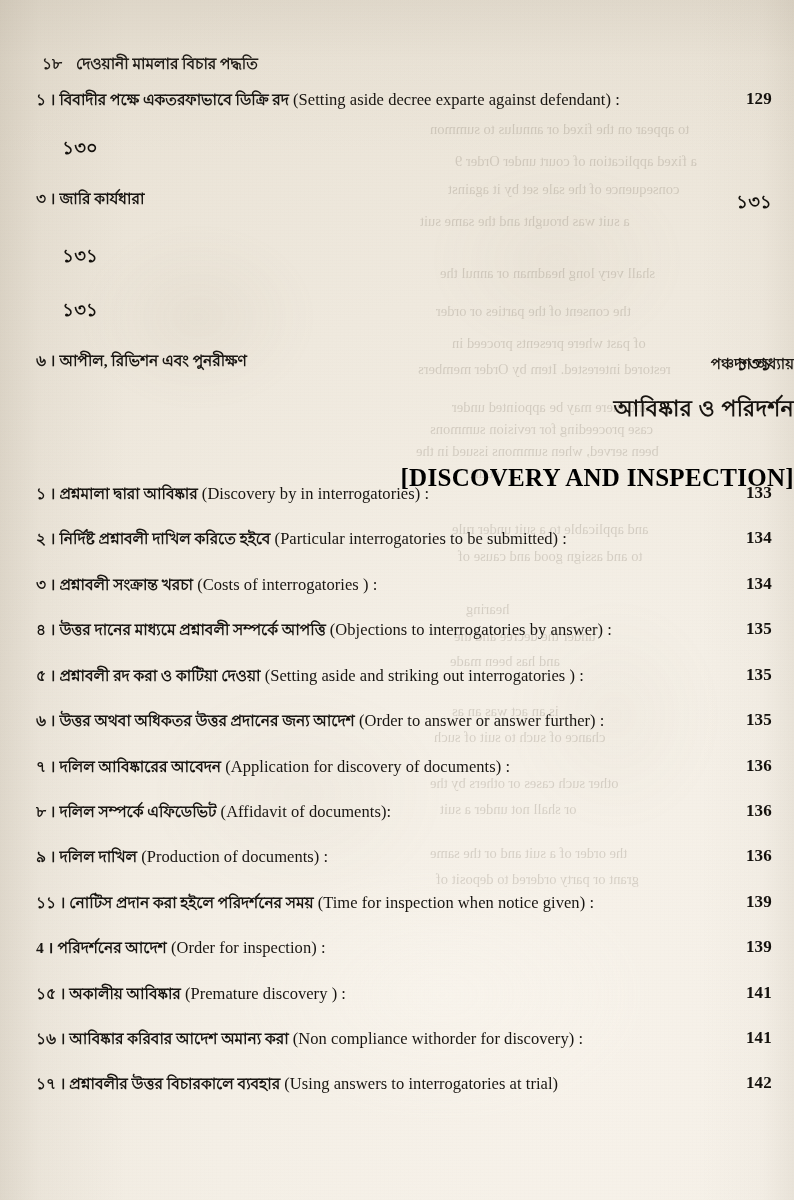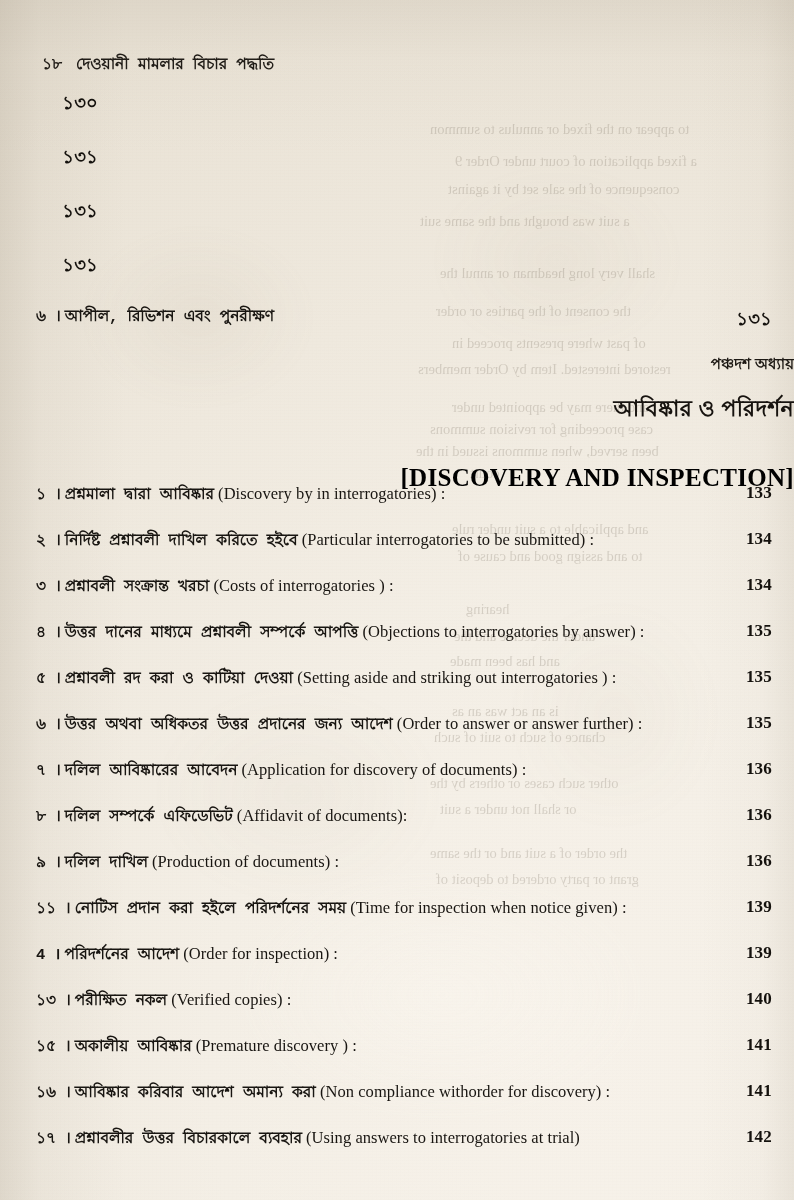--- a/index.html
+++ b/index.html
@@ -115,21 +115,21 @@
   .toc-row .pg {
     flex: 0 0 62px;
     text-align: right;
     font-size: 17px;
     font-weight: 700;
     color: #14110d;
     padding-top: 1px;
     letter-spacing: .2px;
   }
   .bn {
-    font-family: Liberation Mono, monospace;
+    font-family: Liberation Serif, serif;
     font-weight: 700;
     font-size: 15.5px;
     letter-spacing: -.1px;
   }
   .en {
     font-family: "Liberation Serif", "DejaVu Serif", serif;
     font-size: 16.5px;
   }
   .pg.bnpg {
     font-family: "Liberation Sans", "DejaVu Sans", sans-serif;
@@ -240,23 +240,28 @@
     </div>
 
   <div class="content">
 
     <div class="running-head">
       <span class="rh-num bn">১৮</span><span class="bn">দেওয়ানী মামলার বিচার পদ্ধতি</span>
     </div>
 
     <div class="toc" id="toc-top">
         <div class="toc-row">
+          <div class="entry"><span class="bn">১ ।</span> <span class="bn">বিবাদীর পক্ষে একতরফাভাবে ডিক্রি রদ</span> <span class="en">(Setting aside decree exparte against defendant) :</span></div>
+          <div class="pg">129</div>
+        </div>
+        <div class="toc-row">
           <div class="pg bnpg">১৩০</div>
         </div>
         <div class="toc-row">
+          <div class="entry"><span class="bn">৩ ।</span> <span class="bn">জারি কার্যধারা</span></div>
           <div class="pg bnpg">১৩১</div>
         </div>
         <div class="toc-row">
           <div class="pg bnpg">১৩১</div>
         </div>
         <div class="toc-row">
           <div class="pg bnpg">১৩১</div>
         </div>
         <div class="toc-row">
           <div class="entry"><span class="bn">৬ ।</span> <span class="bn">আপীল, রিভিশন এবং পুনরীক্ষণ</span></div>
@@ -309,24 +314,20 @@
         </div>
         <div class="toc-row">
           <div class="entry"><span class="bn">১১ ।</span> <span class="bn">নোটিস প্রদান করা হইলে পরিদর্শনের সময়</span> <span class="en">(Time for inspection when notice given) :</span></div>
           <div class="pg">139</div>
         </div>
         <div class="toc-row">
           <div class="entry"><span class="bn">4 ।</span> <span class="bn">পরিদর্শনের আদেশ</span> <span class="en">(Order for inspection) :</span></div>
           <div class="pg">139</div>
         </div>
         <div class="toc-row">
-          <div class="entry"><span class="bn">১৩ ।</span> <span class="bn">পরীক্ষিত নকল</span> <span class="en">(Verified copies) :</span></div>
-          <div class="pg">140</div>
-        </div>
-        <div class="toc-row">
           <div class="entry"><span class="bn">১৫ ।</span> <span class="bn">অকালীয় আবিষ্কার</span> <span class="en">(Premature discovery ) :</span></div>
           <div class="pg">141</div>
         </div>
         <div class="toc-row">
           <div class="entry"><span class="bn">১৬ ।</span> <span class="bn">আবিষ্কার করিবার আদেশ অমান্য করা</span> <span class="en">(Non compliance withorder for discovery) :</span></div>
           <div class="pg">141</div>
         </div>
         <div class="toc-row">
           <div class="entry"><span class="bn">১৭ ।</span> <span class="bn">প্রশ্নাবলীর উত্তর বিচারকালে ব্যবহার</span> <span class="en">(Using answers to interrogatories at trial)</span></div>
           <div class="pg">142</div>

